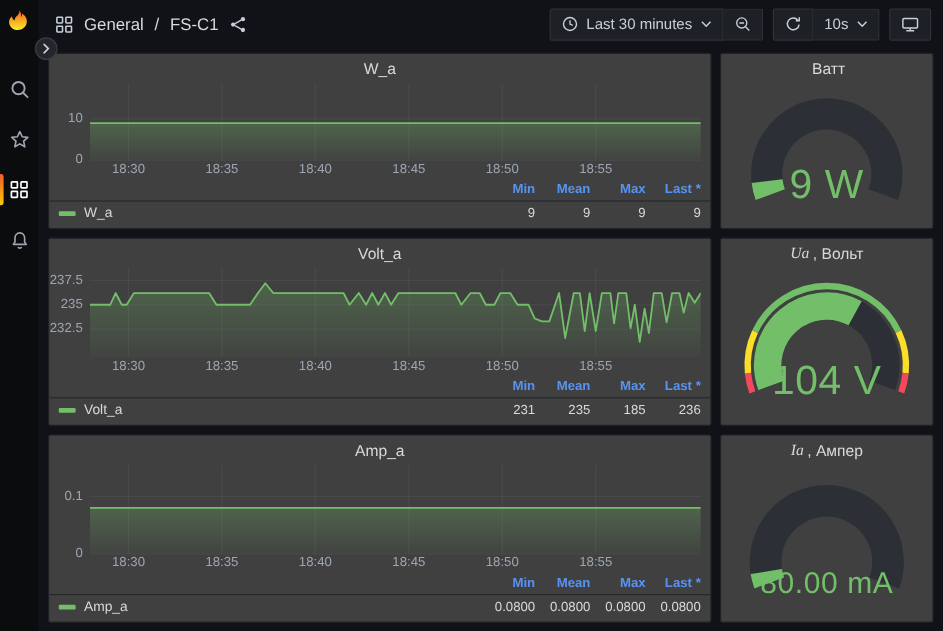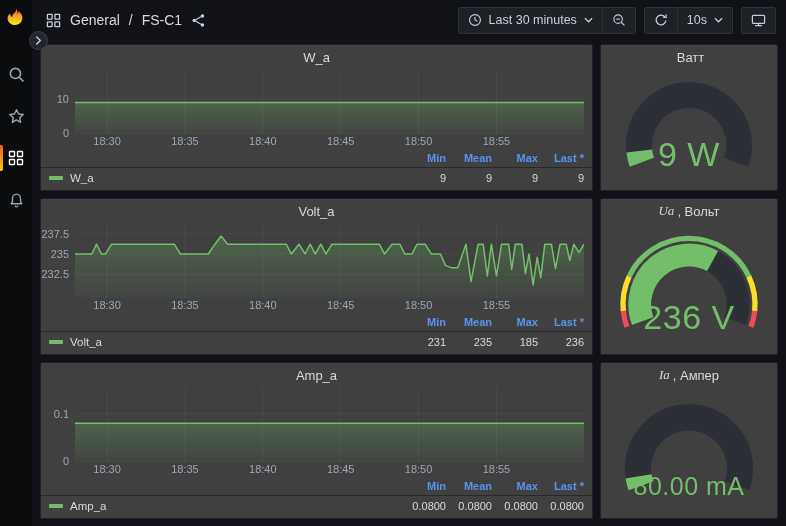--- a/index.html
+++ b/index.html
@@ -355,21 +355,21 @@
 
     <svg viewBox="0 0 200 140" preserveAspectRatio="xMidYMid meet" style="position: absolute;">
           <path d="M47.38 107.15 A56 56 0 1 1 152.62 107.15" fill="none" stroke="#2c3036" stroke-width="26"></path>
           <path d="M29.52 113.65 A75 75 0 0 1 25.37 95.45" fill="none" stroke="#F2495C" stroke-width="6"></path>
           <path d="M25.37 95.45 A75 75 0 0 1 32.08 56.19" fill="none" stroke="#FADE2A" stroke-width="6"></path>
           <path d="M32.08 56.19 A75 75 0 0 1 167.92 56.19" fill="none" stroke="#73BF69" stroke-width="6"></path>
           <path d="M167.92 56.19 A75 75 0 0 1 174.63 95.45" fill="none" stroke="#FADE2A" stroke-width="6"></path>
           <path d="M174.63 95.45 A75 75 0 0 1 170.48 113.65" fill="none" stroke="#F2495C" stroke-width="6"></path>
           <path d="M47.38 107.15 A56 56 0 0 1 126.81 38.83" fill="none" stroke="#73BF69" stroke-width="26"></path>
         </svg>
-        <div class="gauge-value" style="font-size: 34px;">236 V</div>
+        <div class="gauge-value" style="font-size: 34px;">104 V</div>
       </div>
   </section>
 
   <section class="panel">
     <div class="panel-title">
       <span>Amp_a</span>
     </div>
     <div class="chart-body">
       <div class="y-axis">
           <span style="top: 98%;">0</span>

